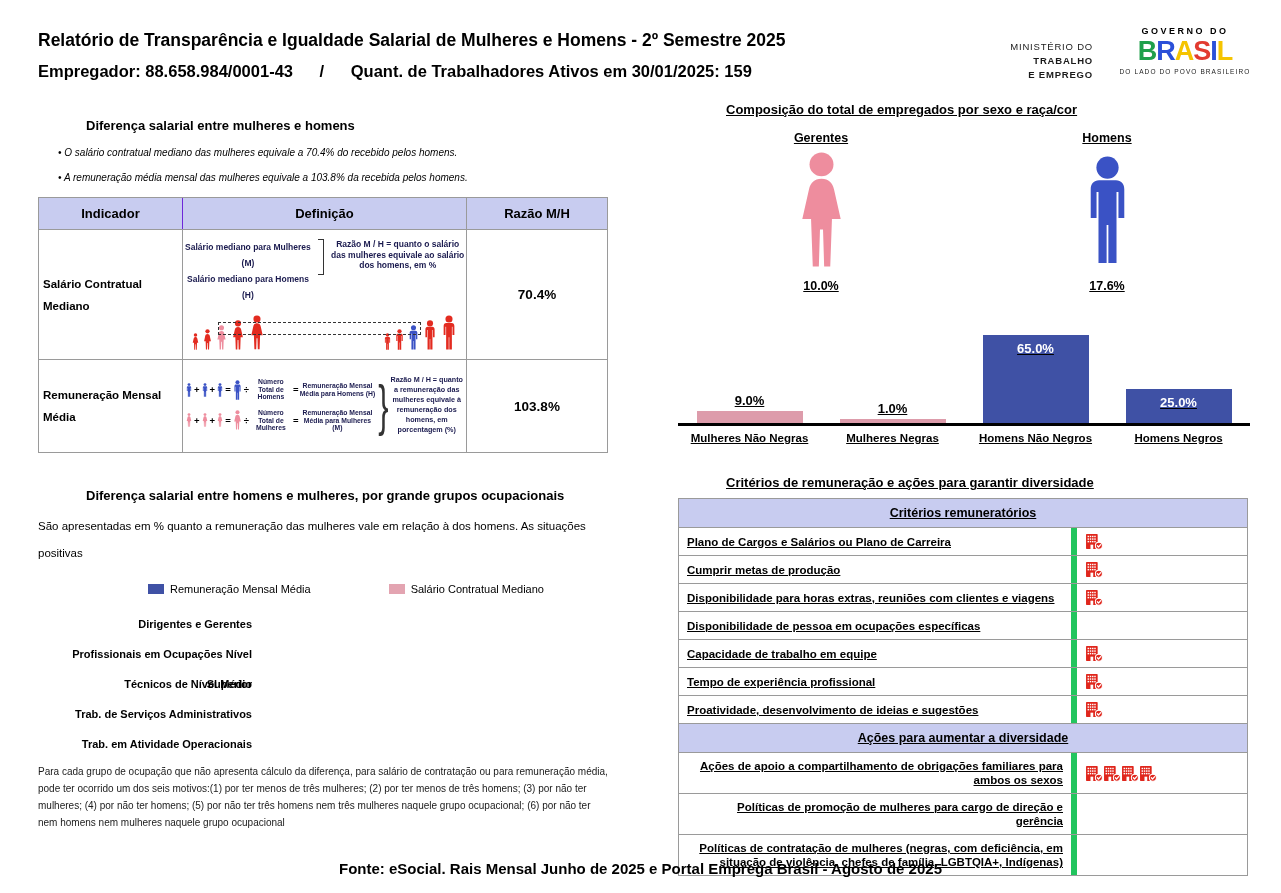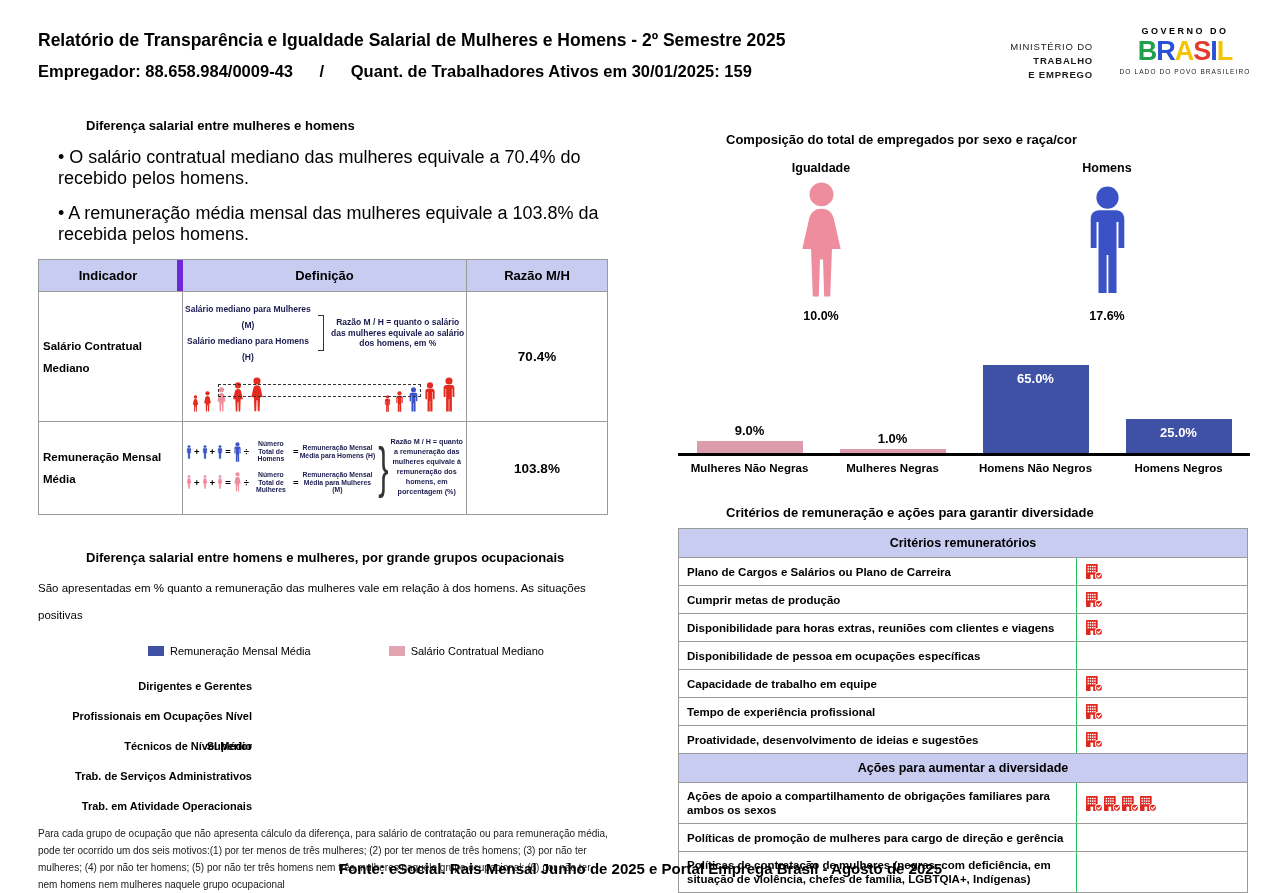--- a/index.html
+++ b/index.html
@@ -16,44 +16,44 @@
     font-size:9.5px; letter-spacing:.8px; line-height:14px; color:#1a1a1a; }
   .ministry .b { font-weight:bold; }
   .govbr { position:absolute; top:26px; right:20px; width:152px; text-align:center; }
   .gov-top { font-size:9px; font-weight:bold; letter-spacing:2.5px; }
   .gov-word { font-size:27px; font-weight:bold; letter-spacing:-1px; line-height:30px; }
   .gov-word .l0{color:#1fa04b}.gov-word .l1{color:#2b50d8}.gov-word .l2{color:#f5c400}
   .gov-word .l3{color:#e23b30}.gov-word .l4{color:#2b50d8}.gov-word .l5{color:#f5c400}
   .gov-bottom { font-size:6.5px; letter-spacing:1.1px; color:#222; margin-top:2px; }
 
   .col-left  { position:absolute; left:38px;  top:118px; width:572px; }
-  .col-right { position:absolute; left:678px; top:132px; width:572px; }
+  .col-right { position:absolute; left:678px; top:102px; width:572px;text-decoration:underline; }
   .sec-title { font-size:13px; font-weight:bold;margin-left:48px; }
 
   
-  .bullet { font-size:18px; margin:14px 0 0 20px; }
+  .bullet { font-size:10px; margin:14px 0 0 20px;font-style:italic; }
   .bullet::before { content:"• "; }
   .sal-table { margin-top:14px; width:570px; border:1px solid #9a9a9a; }
   .sal-head { display:flex; background:#c8ccf0; border-bottom:1px solid #9a9a9a;
     font-weight:bold; font-size:13px; }
   .sal-head > div { padding:8px 0; text-align:center; }
-  .hc1 { width:144px; border-right:6px solid #6d28d9; }
+  .hc1 { width:144px; border-right:1px solid #6d28d9; }
   .hc2 { width:284px; border-right:1px solid #9a9a9a; }
   .hc3 { flex:1; }
   .sal-row { display:flex; border-bottom:1px solid #9a9a9a; }
   .sal-row:last-child { border-bottom:none; }
   .c1 { width:144px; border-right:1px solid #9a9a9a; display:flex; align-items:center;
     font-weight:bold; font-size:11.5px; padding:0 4px; line-height:22px; }
   .c2 { width:284px; border-right:1px solid #9a9a9a; position:relative; overflow:hidden; }
   .c3 { flex:1; display:flex; align-items:center; justify-content:center;
     font-weight:bold; font-size:13.5px; }
   .r1 { height:130px; }
   .r2 { height:92px; }
   .dg-navy { color:#1b1b4f; }
-  .dg1-top { display:flex; align-items:center; justify-content:center; margin-top:9px; }
+  .dg1-top { display:flex; align-items:flex-start; justify-content:center; margin-top:9px; }
   .dg1-lines { font-size:8.5px; font-weight:bold; line-height:16px; text-align:center; }
   .bracket { width:7px; height:36px; border:1.5px solid #333; border-left:none; margin:0 5px; }
   .dg1-expl { width:148px; font-size:8.5px; font-weight:bold; text-align:center; line-height:10.5px; }
   .people-row { position:relative; display:flex; align-items:flex-end;
     justify-content:space-between; margin:10px 8px 0 8px; height:37px; }
   .grp { display:flex; align-items:flex-end; gap:2px; }
   .p { display:block; }
   .s1{width:9px;height:17px}.s2{width:11px;height:21px}.s3{width:13px;height:25px}
   .s4{width:16px;height:30px}.s5{width:18px;height:35px}
   .redfig{color:#e32b20}.pinkfig{color:#ee8d9e}.bluefig{color:#3a52c5}
@@ -106,21 +106,21 @@
     height:30px; line-height:30px; }
   .occ-note { margin-top:4px; font-size:10px; line-height:17px; color:#1a1a1a; width:570px; }
 
   
   .crit-wrap { margin-top:8px; width:570px; border:1px solid #9a9a9a; }
   .crit-header { background:#c8ccf0; text-align:center; font-weight:bold; font-size:12.5px;
     padding:7px 0; border-bottom:1px solid #9a9a9a; }
   .crit-row { display:flex; border-bottom:1px solid #9a9a9a; min-height:28px; }
   .crit-row:last-child { border-bottom:none; }
   .crit-label { width:398px; font-weight:bold; font-size:11.5px; line-height:14px;
-    padding:6px 8px; border-right:1px solid #22c55e; display:flex; align-items:center; }
+    padding:6px 8px; border-right:6px solid #22c55e; display:flex; align-items:center;text-align:right; }
   .icon-cell { flex:1; display:flex; align-items:center; padding-left:8px; gap:0px; }
   .bld { width:18px; height:17px; color:#e0261c; }
 
   
   .footer { position:absolute; top:860px; left:0; width:100%; text-align:center;
     font-size:15px; font-weight:bold; }
 </style>
 </head>
 <body>
 
@@ -152,21 +152,21 @@
         <rect x="6.4" y="13.2" width="3.2" height="5"></rect>
       </g>
       <circle cx="16.2" cy="14.4" r="4.1" fill="currentColor" stroke="#fff" stroke-width="1.2"></circle>
       <path d="M14.4 14.5 l1.4 1.4 l2.5 -2.7" stroke="#fff" stroke-width="1.5" fill="none" stroke-linecap="round" stroke-linejoin="round"></path>
     </symbol>
   </defs>
 </svg>
 
 <div class="hdr-title">Relatório de Transparência e Igualdade Salarial de Mulheres e Homens - 2º Semestre 2025</div>
 <div class="hdr-line2">
-  <span>Empregador: 88.658.984/0009-43</span>
+  <span>Empregador: 88.658.984/0001-43</span>
   <span class="sep">/</span>
   <span>Quant. de Trabalhadores Ativos em 30/01/2025: 159</span>
 </div>
 <div class="ministry">
   <div>MINISTÉRIO DO</div>
   <div class="b">TRABALHO</div>
   <div class="b">E EMPREGO</div>
 </div>
 <div class="govbr">
   <div class="gov-top">GOVERNO DO</div>
@@ -320,21 +320,21 @@
     <div class="occ-note">Para cada grupo de ocupação que não apresenta cálculo da diferença, para salário de contratação ou para remuneração média, pode ter ocorrido um dos seis motivos:(1) por ter menos de três mulheres; (2) por ter menos de três homens; (3) por não ter mulheres; (4) por não ter homens; (5) por não ter três homens nem três mulheres naquele grupo ocupacional; (6) por não ter nem homens nem mulheres naquele grupo ocupacional</div>
   </div>
 </div>
 
 <div class="col-right">
 
   <div class="sec-title">Composição do total de empregados por sexo e raça/cor</div>
 
   <div class="sexcomp">
     <div class="sex-block">
-      <div class="sex-label">Igualdade</div>
+      <div class="sex-label">Gerentes</div>
       <div class="sex-icon"><svg width="57" height="118" class="pinkfig">
             <use href="#sym-female" width="57" height="118"></use>
           </svg></div>
       <div class="sex-value">10.0%</div>
     </div>
     <div class="sex-block">
       <div class="sex-label">Homens</div>
       <div class="sex-icon"><svg width="53" height="118" class="bluefig">
             <use href="#sym-male" width="53" height="118"></use>
           </svg></div>

